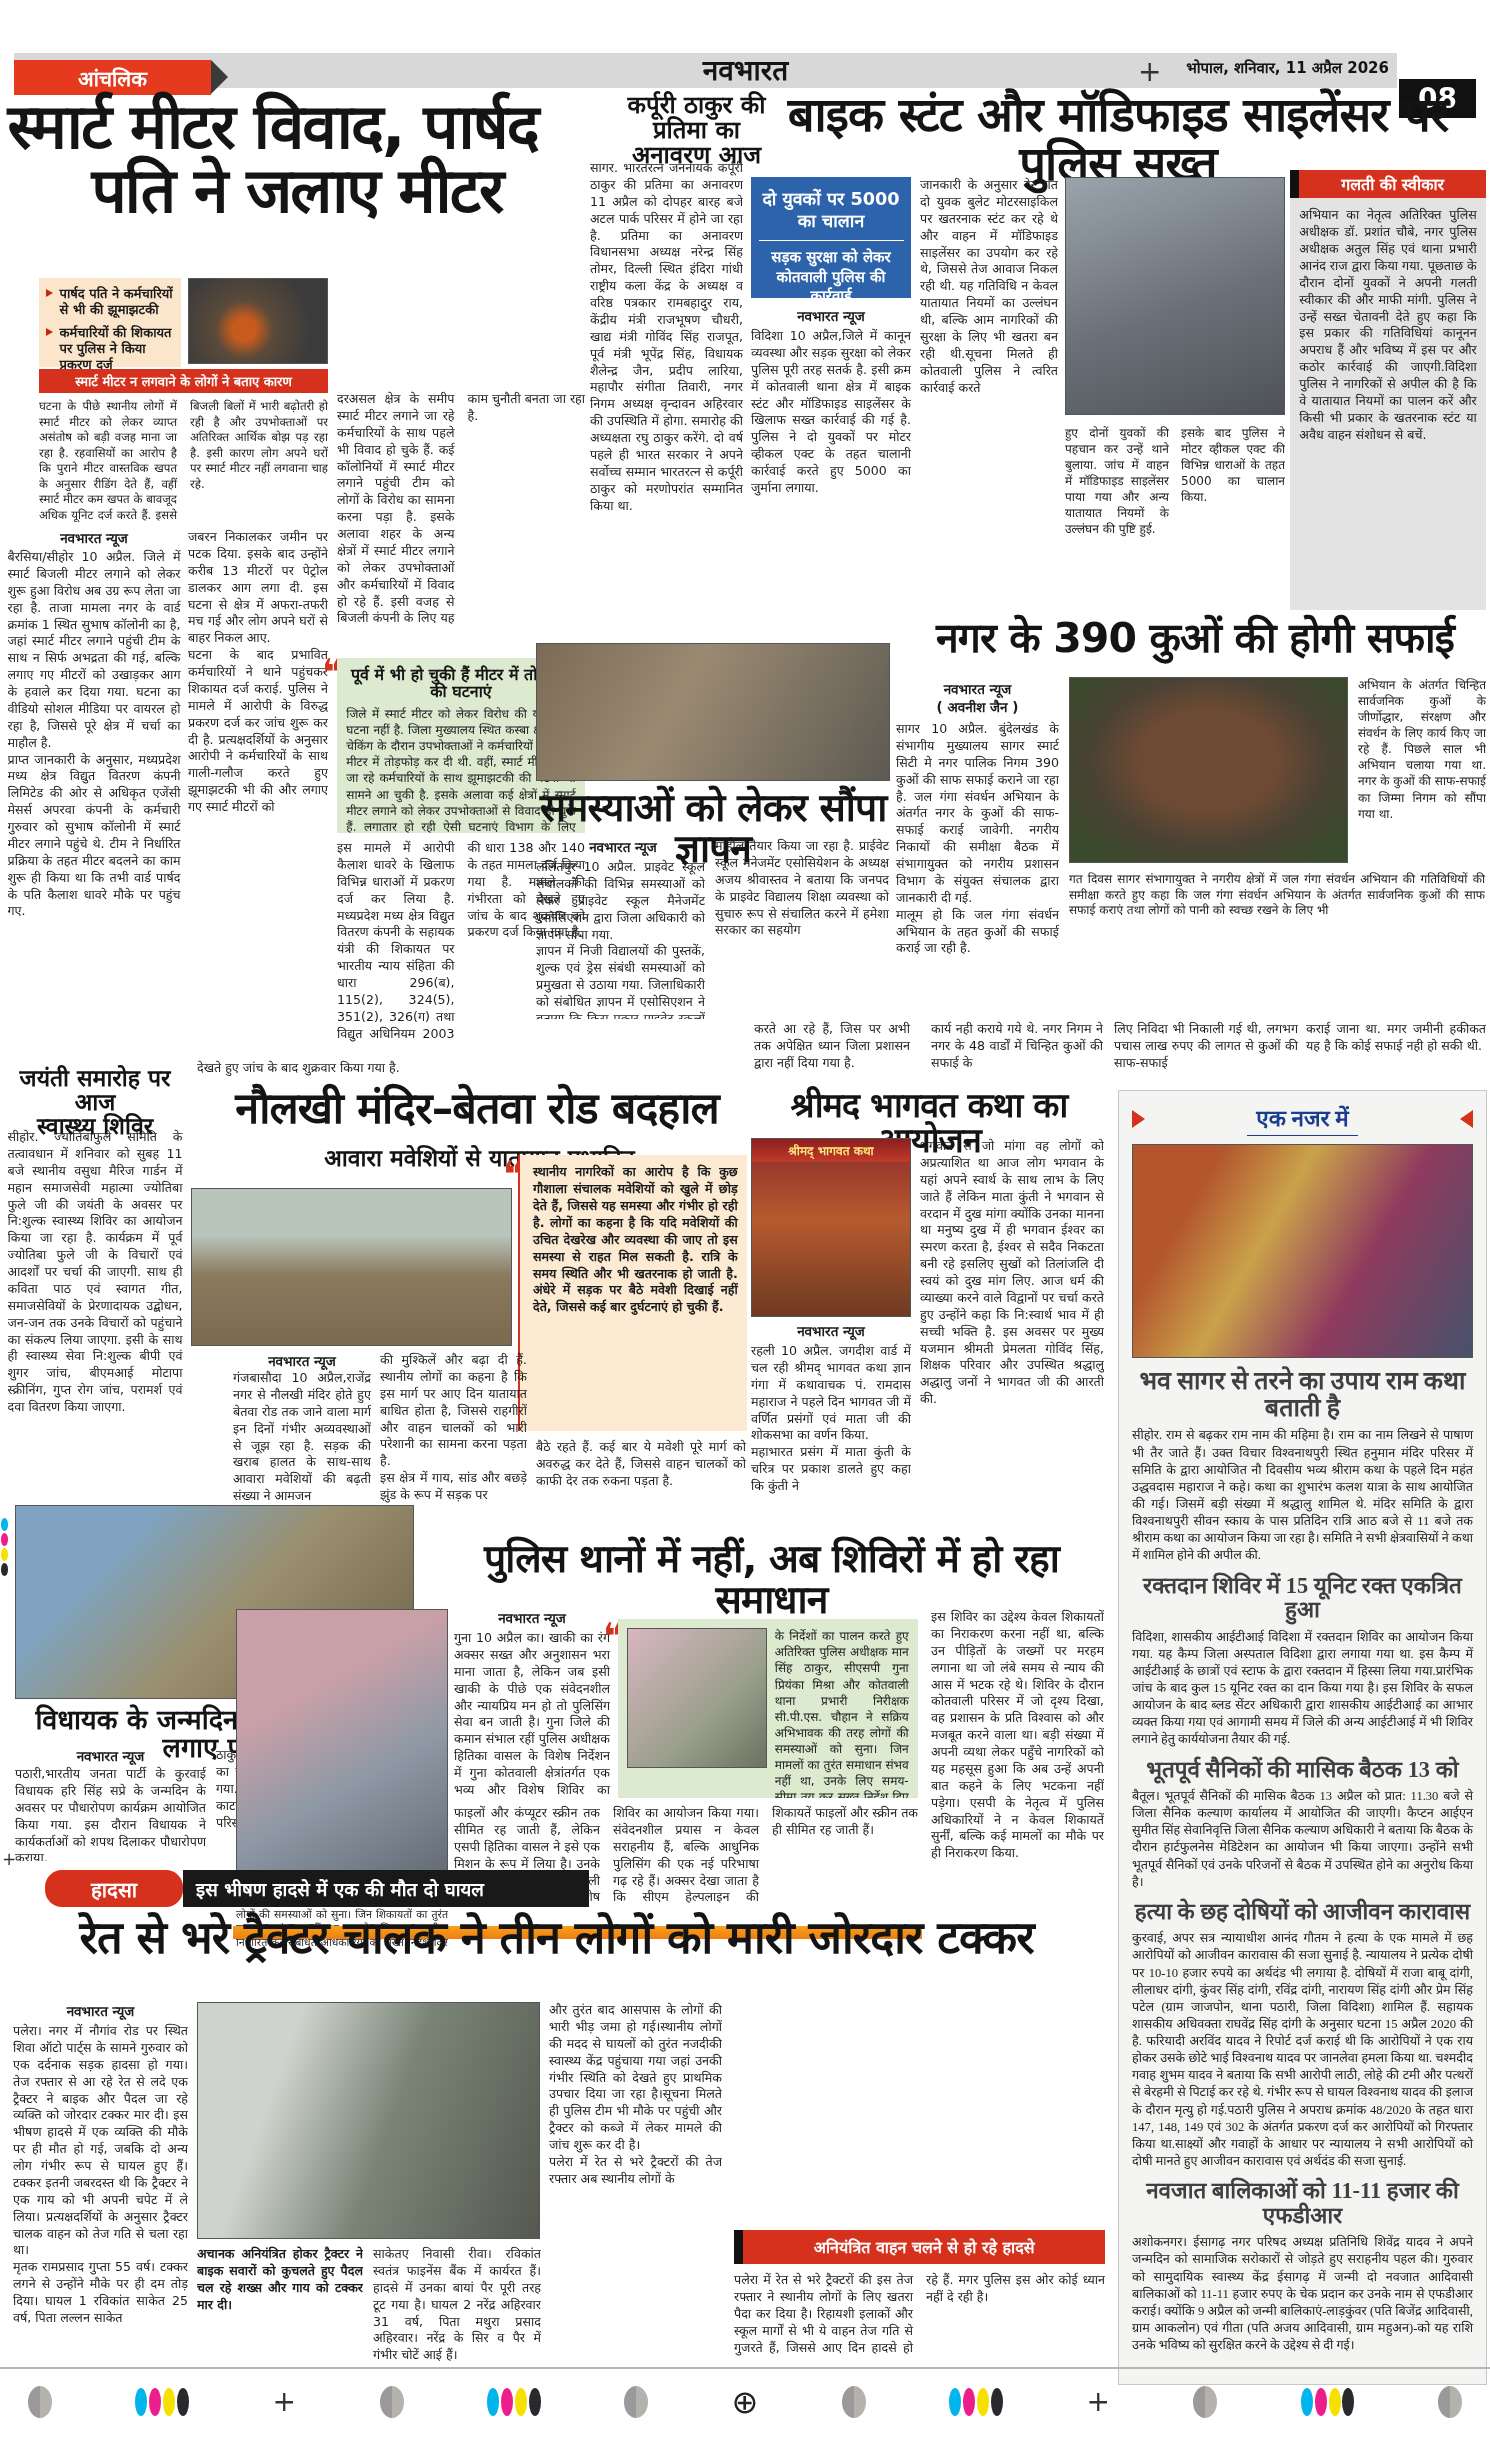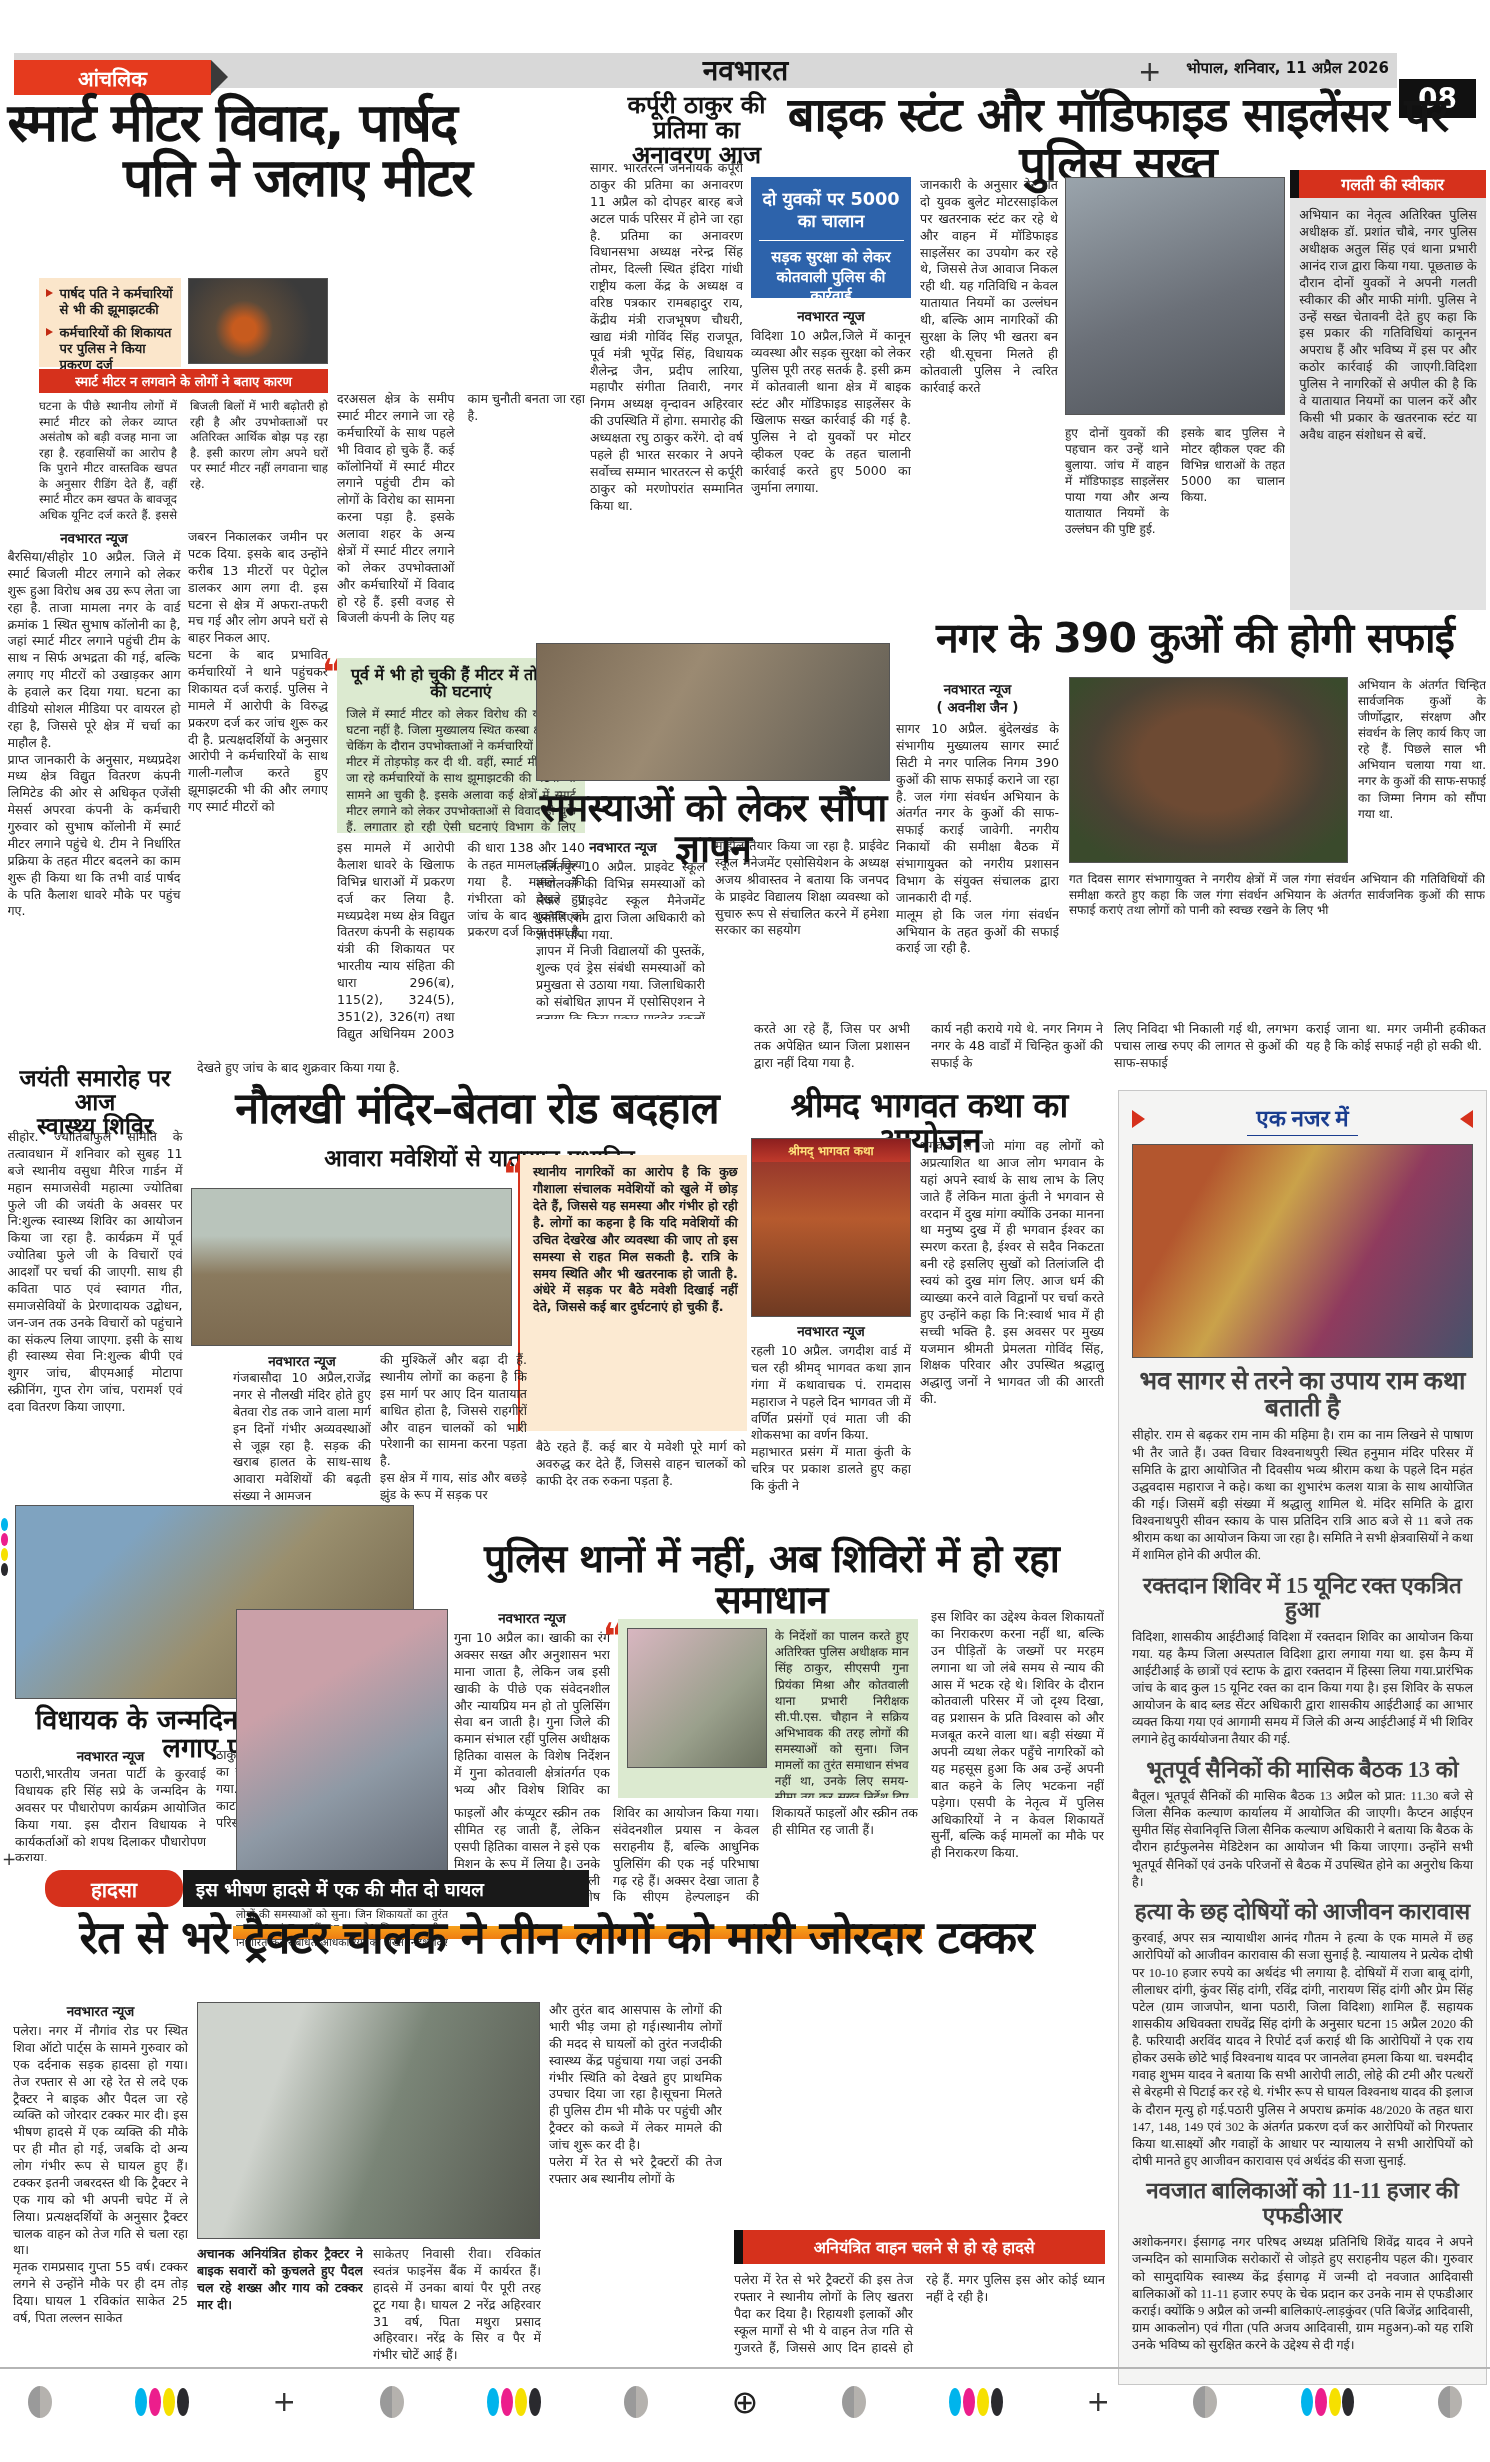--- a/index.html
+++ b/index.html
@@ -59,21 +59,21 @@
   <div class="abs hdrbar" style="left:14px;top:53px;width:1383px;height:35px;"></div>
   <div class="abs secbox" style="left:14px;top:53px;width:197px;height:35px;">
     <span>आंचलिक</span>
     <span class="secarrow"></span>
   </div>
   <div class="abs hl ctr" style="left:559px;top:56px;width:373px;font-size:28px;">नवभारत</div>
   <div class="abs plus" style="left:1138px;top:58px;">+</div>
   <div class="abs hl" style="left:1175px;top:61px;width:214px;font-size:15px;text-align:right;">भोपाल, शनिवार, 11 अप्रैल 2026</div>
   <div class="abs pagebox" style="left:1399px;top:51px;width:77px;height:39px;margin-top:28px;">08</div>
 
-  <div class="abs hl" style="left:7.5px;top:95px;width:579px;font-size:53px;letter-spacing:-1.9px;">
+  <div class="abs hl" style="left:7.5px;top:95px;width:579px;font-size:62px;letter-spacing:-1.9px;">
     <div>स्मार्ट मीटर विवाद, पार्षद</div>
     <div class="ctr">पति ने जलाए मीटर</div>
   </div>
   <div class="abs peach" style="left:39px;top:278px;width:142px;height:89px;">
     <div class="blt">पार्षद पति ने कर्मचारियों से भी की झूमाझटकी</div>
     <div class="blt">कर्मचारियों की शिकायत पर पुलिस ने किया प्रकरण दर्ज</div>
   </div>
   <div class="abs ph" style="left:188px;top:278px;width:140px;height:86px;background:radial-gradient(circle at 40% 60%,#c75b1e 0 12%,#5a4a3a 30%,#3b3b3b 70%);"></div>
   <div class="abs redbar" style="left:39px;top:369px;width:289px;height:24px;">स्मार्ट मीटर न लगवाने के लोगों ने बताए कारण</div>
   <div class="abs bd c2" style="left:39px;top:399px;width:289px;height:127px;font-size:11.6px;">घटना के पीछे स्थानीय लोगों में स्मार्ट मीटर को लेकर व्याप्त असंतोष को बड़ी वजह माना जा रहा है. रहवासियों का आरोप है कि पुराने मीटर वास्तविक खपत के अनुसार रीडिंग देते हैं, वहीं स्मार्ट मीटर कम खपत के बावजूद अधिक यूनिट दर्ज करते हैं. इससे बिजली बिलों में भारी बढ़ोतरी हो रही है और उपभोक्ताओं पर अतिरिक्त आर्थिक बोझ पड़ रहा है. इसी कारण लोग अपने घरों पर स्मार्ट मीटर नहीं लगवाना चाह रहे.</div>

